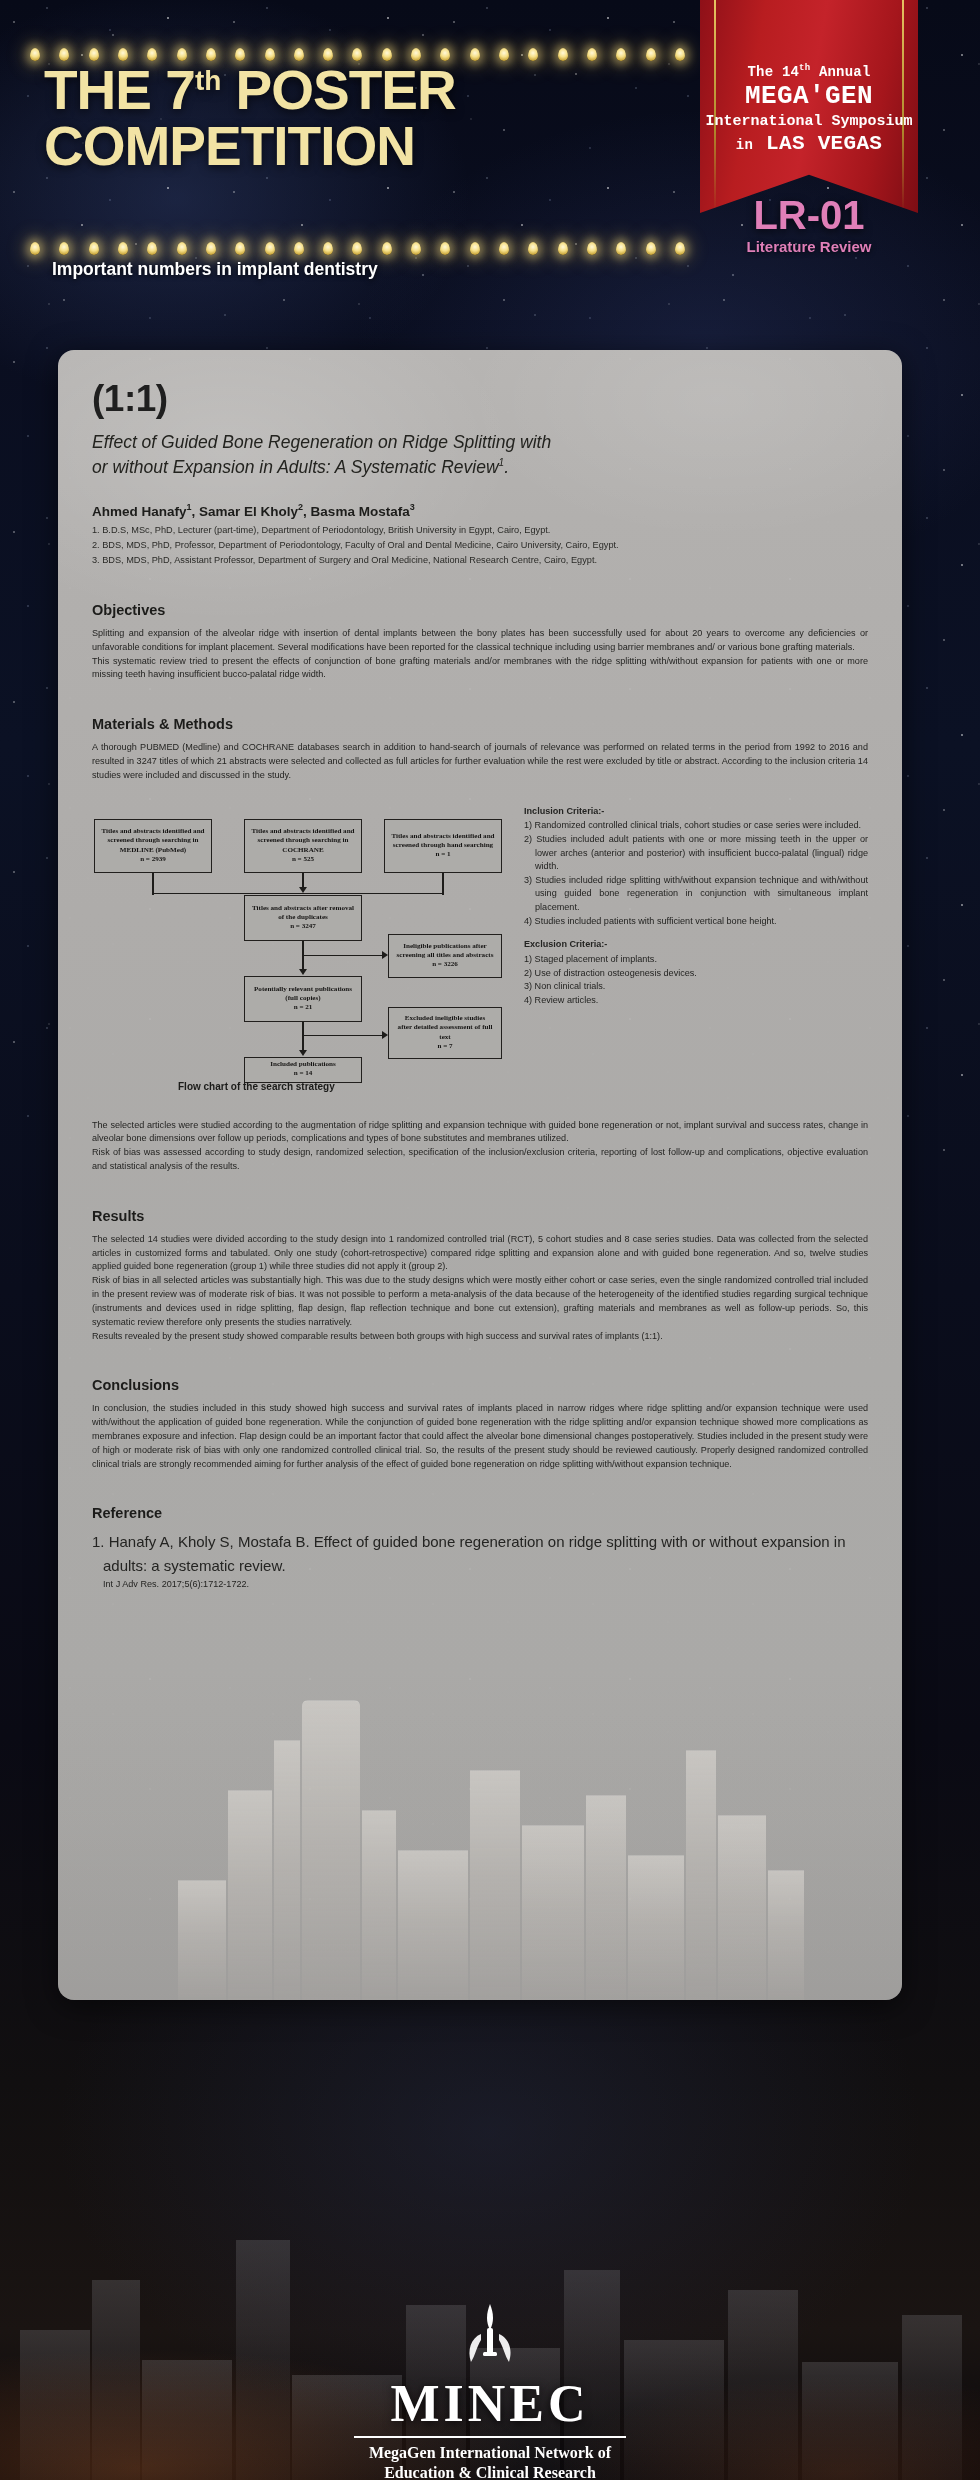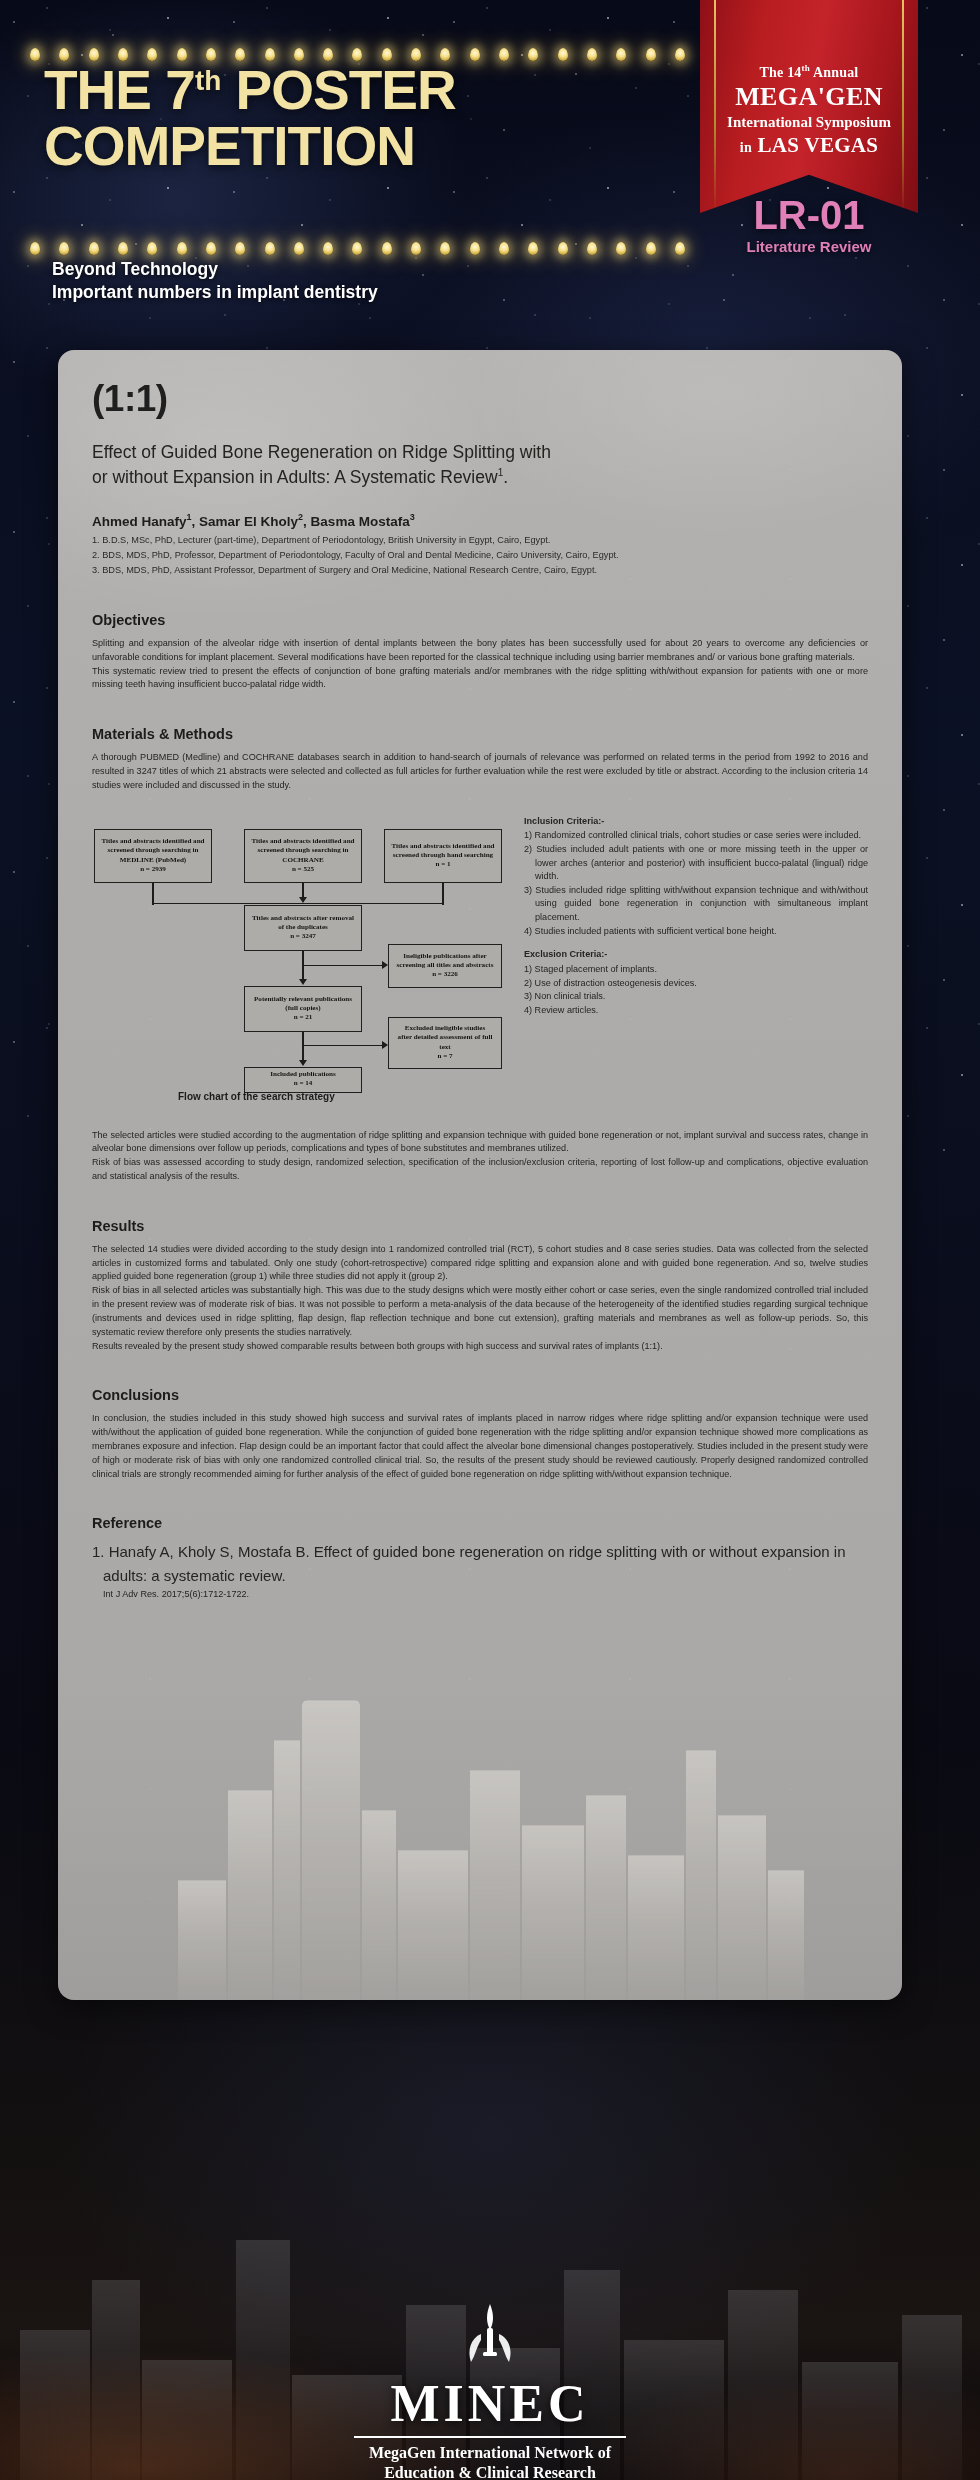--- a/index.html
+++ b/index.html
@@ -105,21 +105,21 @@
     content: ""; position: absolute; top: 0; bottom: 0; width: 2px;
     background: linear-gradient(180deg, #e7c262, #b08b2c 60%, rgba(176,139,44,0));
   }
   .ribbon::before { left: 14px; }
   .ribbon::after  { right: 14px; }
 
   .ribbon-inner {
     position: absolute; left: 700px; top: 0; width: 218px; height: 200px;
     display: flex; flex-direction: column; align-items: center; justify-content: flex-start;
     padding-top: 63px; color: #fff; text-align: center;
-    font-family: Liberation Serif, serif;
+    font-family: Liberation Mono, monospace;
   }
   .rb-l1 { font-size: 14px; font-weight: 700; letter-spacing: .2px; }
   .rb-l1 sup { font-size: 9px; }
   .rb-l2 { font-size: 26px; font-weight: 700; letter-spacing: .4px; margin-top: 1px; }
   .rb-l3 { font-size: 15px; font-weight: 700; margin-top: 2px; }
   .rb-l4 { font-size: 21px; font-weight: 700; margin-top: 2px; letter-spacing: .3px; }
   .rb-l4 .sm { font-size: 14px; }
 
   .code-box {
     position: absolute; left: 700px; top: 195px; width: 218px;
@@ -155,22 +155,22 @@
       radial-gradient(.8px .8px at 55px 44px, rgba(255,255,255,.65), transparent),
       radial-gradient(1px 1px at 92px 9px, rgba(255,255,255,.8), transparent),
       radial-gradient(.8px .8px at 130px 62px, rgba(255,255,255,.55), transparent),
       radial-gradient(.8px .8px at 30px 88px, rgba(255,255,255,.6), transparent);
     background-size: 160px 110px;
   }
   .card-body { position: relative; z-index: 2; }
 
   .ratio { font-size: 37px; font-weight: 700; color: #1f1f1f; letter-spacing: -.5px; }
   .paper-title {
-    margin-top: 20px; font-size: 17.5px; font-weight: 400; line-height: 1.42;
-    color: #23231f; max-width: 560px;
+    margin-top: 10px; font-size: 17.5px; font-weight: 400; line-height: 1.42;
+    color: #23231f; max-width: 560px; font-style: italic;
   }
   .paper-title sup { font-size: 10px; }
 
   .authors {
     margin-top: 22px; font-size: 13.5px; font-weight: 700; color: #1d1d1b;
   }
   .authors sup { font-size: 9px; }
   .affils { margin-top: 5px; }
   .affil { font-size: 9.2px; line-height: 1.62; color: #2a2a27; }
 
@@ -330,21 +330,20 @@
         <span class="bulb"></span>
         <span class="bulb"></span>
         <span class="bulb"></span>
         <span class="bulb"></span>
         <span class="bulb"></span>
         <span class="bulb"></span>
         <span class="bulb"></span>
     </div>
 
     <div class="subtitle">
-      <div>Beyond Technology</div>
       <div>Important numbers in implant dentistry</div>
     </div>
 
     <div class="ribbon"></div>
     <div class="ribbon-inner">
       <div class="rb-l1"><span>The 14</span><sup>th</sup><span> Annual</span></div>
       <div class="rb-l2">MEGA'GEN</div>
       <div class="rb-l3">International Symposium</div>
       <div class="rb-l4"><span class="sm">in</span> <span>LAS VEGAS</span></div>
     </div>

